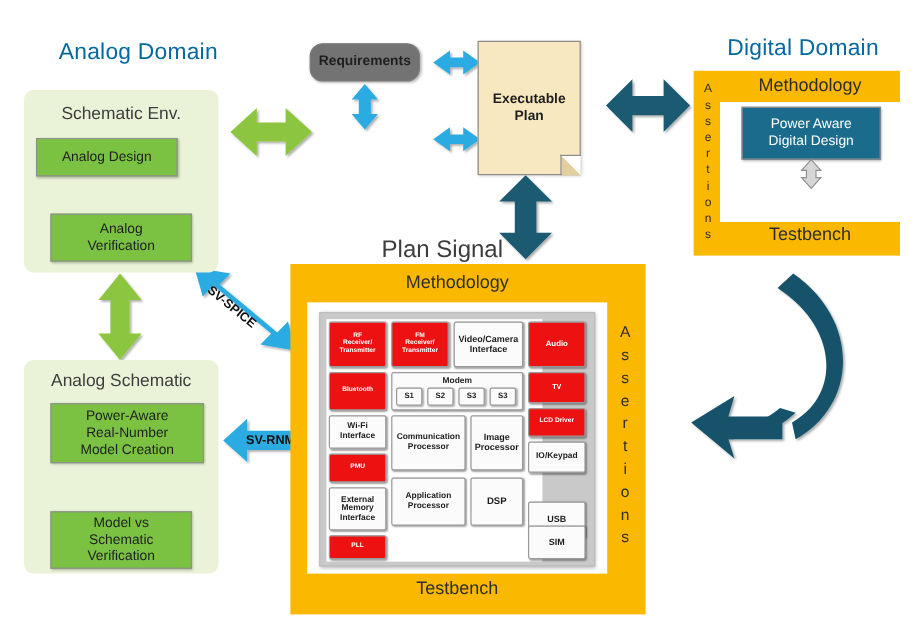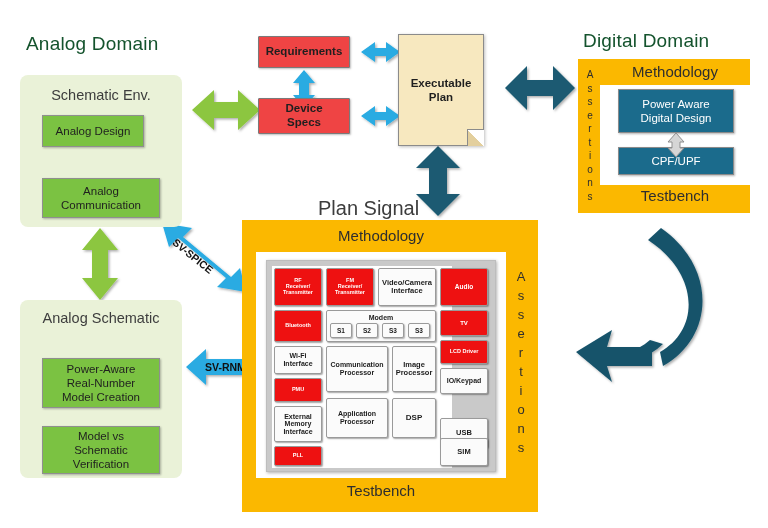--- a/index.html
+++ b/index.html
@@ -9,44 +9,44 @@
     font-family:"Liberation Sans", sans-serif;
     color:#2b2b2b;
     overflow:hidden;
     position:relative;
   }
   .stage{position:absolute;left:0;top:0;width:768px;height:528px;}
   .abs{position:absolute;box-sizing:border-box;}
 
   
   .domain-title{
-    font-size:19px;color:#14532d;letter-spacing:.2px;white-space:nowrap;
+    font-size:19px;color:#0369a1;letter-spacing:.2px;white-space:nowrap;margin-left:23px;
   }
   .mixed-title{font-size:20px;color:#3d3d3d;white-space:nowrap;}
 
   
   .analog-panel{
     background:#eaf2d8;border-radius:8px;
   }
   .panel-head{
     font-size:14.5px;color:#3d3d3d;text-align:center;white-space:nowrap;
   }
   .green-box{
     background:#7bc242;border:1px solid #8f8f8f;
     box-shadow:1px 1px 2px rgba(0,0,0,.28);
     display:flex;align-items:center;justify-content:center;
     text-align:center;font-size:11.5px;color:#1f1f1f;line-height:1.22;
   }
 
   
   .blue-box{
-    background:#ef4444;border:1px solid #7a7a7a;border-radius:1px;
+    background:#737373;border:1px solid #7a7a7a;border-radius:11px;
     box-shadow:1px 1px 2px rgba(0,0,0,.25);
     display:flex;align-items:center;justify-content:center;
-    text-align:center;font-size:11.5px;color:#1f1f1f;line-height:1.2;
+    text-align:left;font-size:11.5px;color:#1f1f1f;line-height:1.2;
     font-weight:bold;
   }
 
   
   .doc{
     background:#f7e8bf;border:1px solid #8b8b8b;
     box-shadow:1px 1px 3px rgba(0,0,0,.25);
     display:flex;align-items:center;justify-content:center;
     text-align:center;font-size:11.5px;font-weight:bold;color:#1f1f1f;
     line-height:1.25;
@@ -173,56 +173,53 @@
     </g>
   </svg>
 
   <div class="arrow-label" style="left:178px;top:236px;transform:rotate(39deg);transform-origin:left top;">SV-SPICE</div>
   <div class="arrow-label" style="left:205px;top:361px;">SV-RNM</div>
 
   <div class="abs domain-title" style="left:26px;top:33px;">Analog Domain</div>
 
   <div class="abs analog-panel" style="left:20px;top:75px;width:162px;height:152px;">
     <div class="abs panel-head" style="left:0;top:12px;width:162px;">Schematic Env.</div>
-    <div class="abs green-box" style="left:22px;top:40px;width:102px;height:32px;white-space:pre-line;">Analog Design</div>
+    <div class="abs green-box" style="left:10px;top:40px;width:118px;height:32px;white-space:pre-line;">Analog Design</div>
     <div class="abs green-box" style="left:22px;top:103px;width:118px;height:40px;white-space:pre-line;">Analog
-Communication</div>
+Verification</div>
   </div>
 
   <div class="abs analog-panel" style="left:20px;top:300px;width:162px;height:178px;">
     <div class="abs panel-head" style="left:0;top:10px;width:162px;">Analog Schematic</div>
-    <div class="abs green-box" style="left:22px;top:36px;width:118px;height:50px;white-space:pre-line;margin-top:22px;">Power-Aware
+    <div class="abs green-box" style="left:22px;top:36px;width:128px;height:50px;white-space:pre-line;">Power-Aware
 Real-Number
 Model Creation</div>
     <div class="abs green-box" style="left:22px;top:126px;width:118px;height:48px;white-space:pre-line;">Model vs
 Schematic
 Verification</div>
   </div>
 
   <div class="abs blue-box" style="left:258px;top:36px;width:92px;height:32px;white-space:pre-line;">Requirements</div>
 
-  <div class="abs blue-box" style="left:258px;top:98px;width:92px;height:36px;white-space:pre-line;">Device
-Specs</div>
 
   <div class="abs domain-title" style="left:583px;top:30px;">Digital Domain</div>
 
   <div class="abs doc" style="left:398px;top:34px;width:86px;height:112px;white-space:pre-line;">
     <span>Executable
 Plan</span>
     <span class="fold"></span>
   </div>
 
   <div class="abs orange-frame" style="left:578px;top:59px;width:172px;height:154px;">
     <div class="abs orange-label" style="left:22px;top:4px;width:150px;">Methodology</div>
     <div class="abs orange-label" style="left:22px;top:128px;width:150px;">Testbench</div>
     <div class="abs assert-col" style="left:2px;top:4px;width:20px;height:146px;">Assertions</div>
     <div class="abs orange-inner" style="left:22px;top:26px;width:150px;height:100px;">
       <div class="abs teal-box" style="left:18px;top:4px;width:116px;height:44px;white-space:pre-line;">Power Aware
 Digital Design</div>
-      <div class="abs teal-box" style="left:18px;top:62px;width:116px;height:28px;">CPF/UPF</div>
       <svg width="150" height="100">
         <polygon fill="#d6d6d6" stroke="#8f8f8f" stroke-width="1" points="76,48 84,57 80,57 80,63 84,63 76,72 68,63 72,63 72,57 68,57"></polygon>
       </svg>
     </div>
   </div>
 
   <div class="abs mixed-title" style="left:318px;top:197px;">Plan Signal</div>
 
   <div class="abs orange-frame" style="left:242px;top:220px;width:296px;height:292px;">
 

